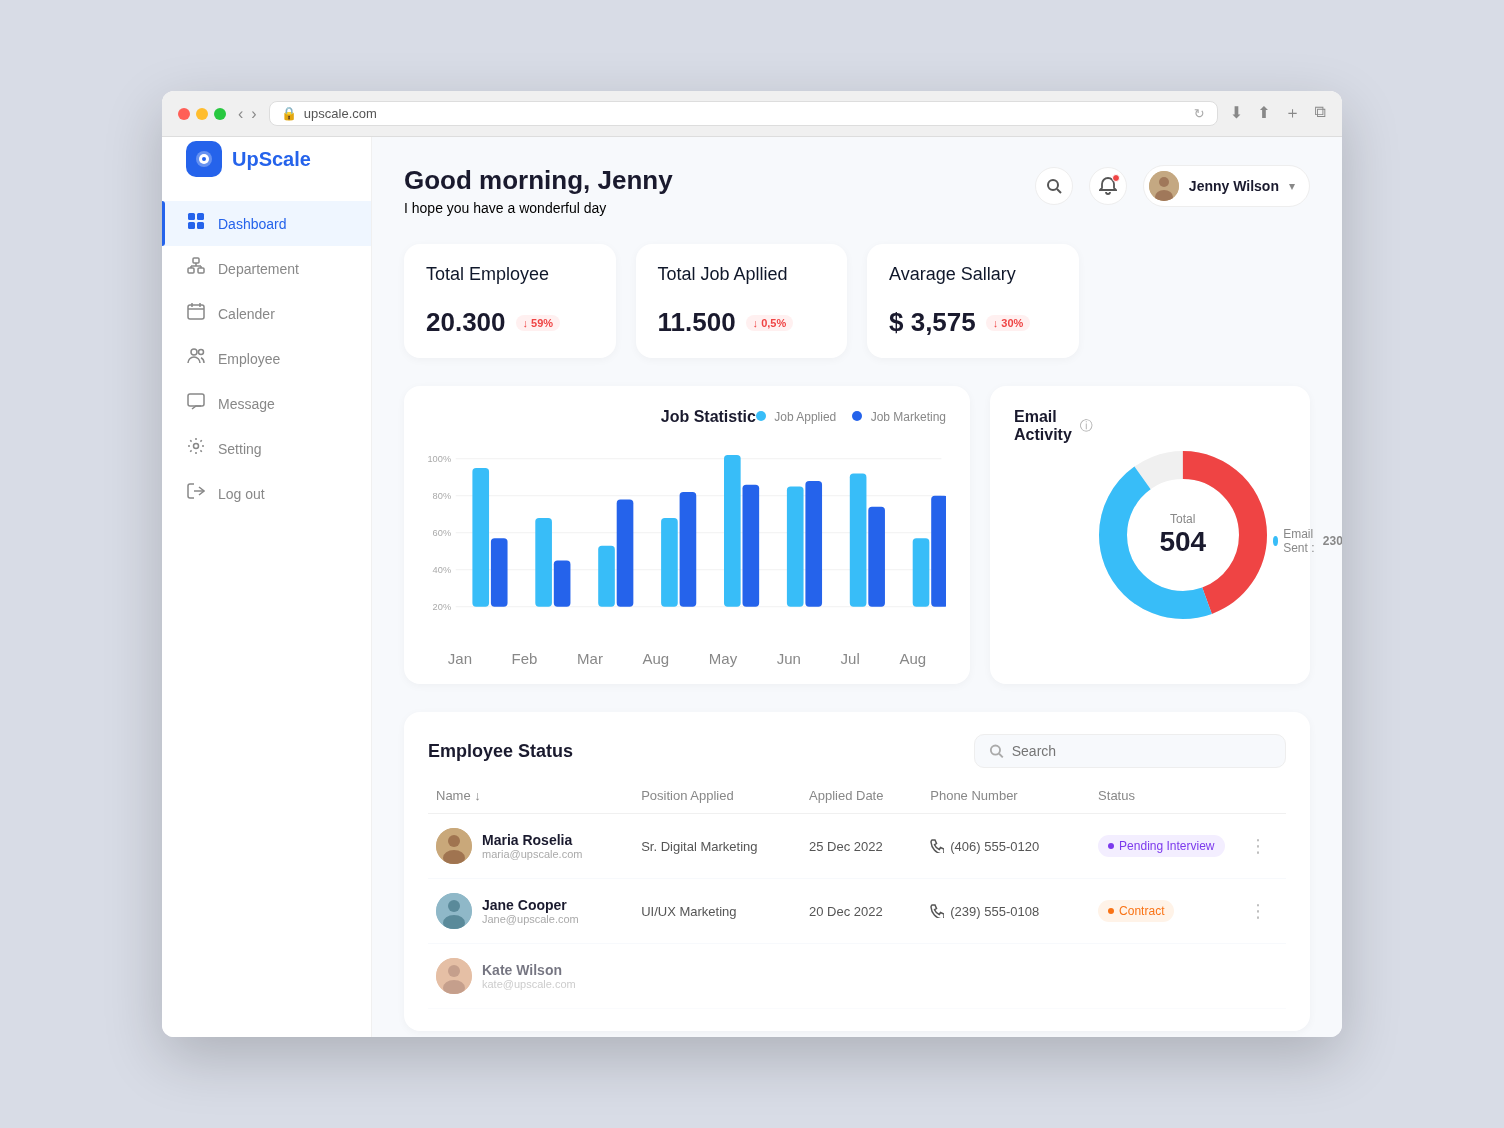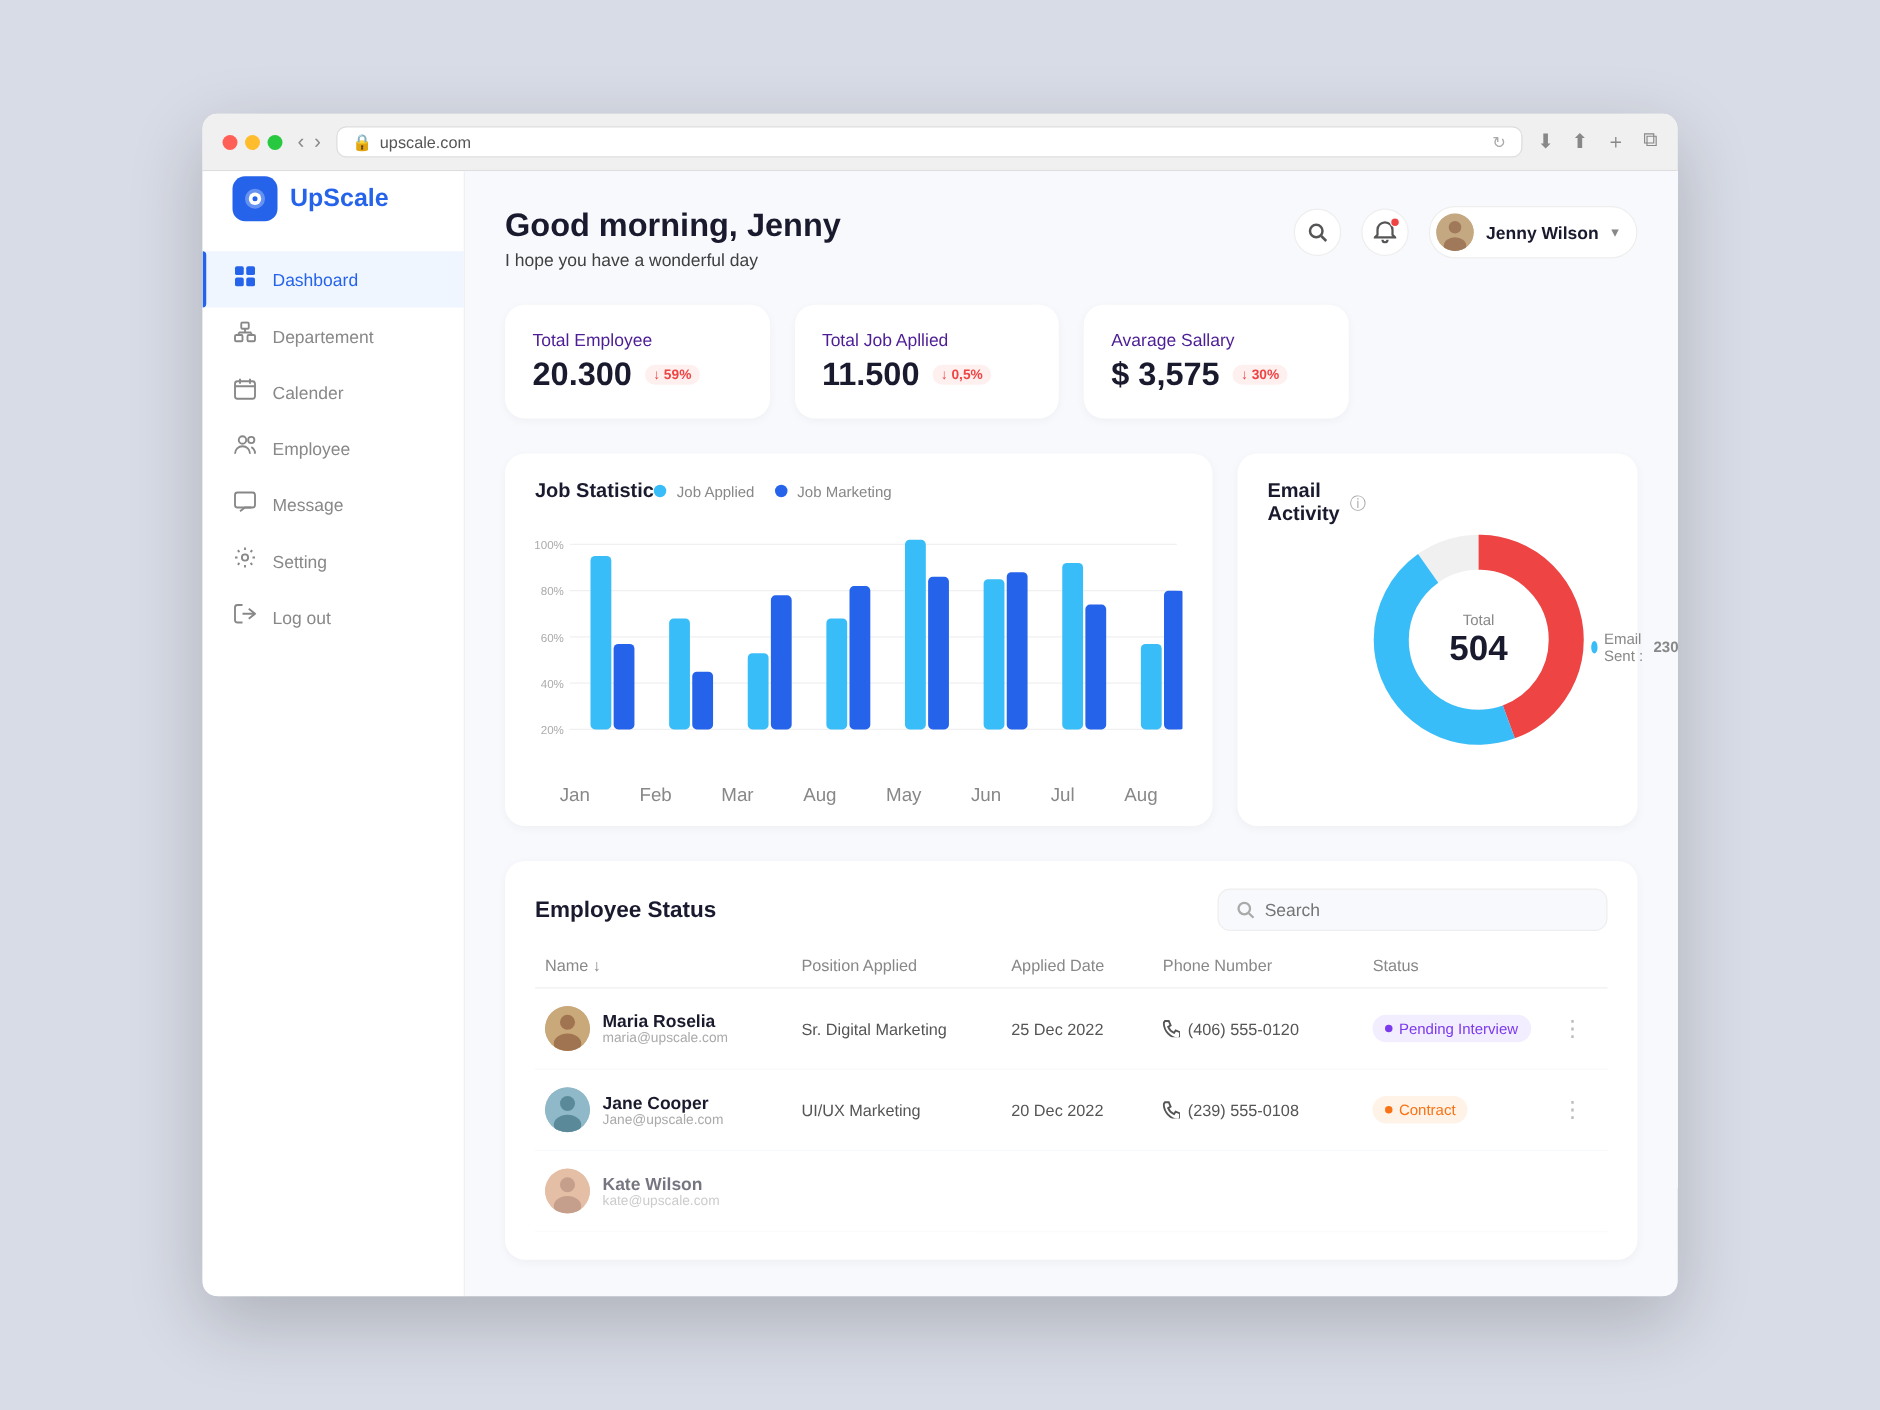--- a/index.html
+++ b/index.html
@@ -111,21 +111,21 @@
       overflow-y: auto;
       padding: 28px 32px;
     }
     .top-bar {
       display: flex;
       justify-content: space-between;
       align-items: flex-start;
       margin-bottom: 28px;
     }
     .greeting h1 { font-size: 26px; font-weight: 700; color: #1a1a2e; }
-    .greeting p { font-size: 14px; color: #404040; margin-top: 4px; }
+    .greeting p { font-size: 14px; color: #000000; margin-top: 4px; }
     .top-actions { display: flex; align-items: center; gap: 16px; }
     .search-btn {
       width: 38px; height: 38px;
       background: #fff;
       border-radius: 50%;
       display: flex; align-items: center; justify-content: center;
       cursor: pointer;
       border: 1px solid #eee;
       font-size: 16px; color: #555;
     }
@@ -170,21 +170,21 @@
       grid-template-columns: repeat(4, 1fr);
       gap: 20px;
       margin-bottom: 28px;
     }
     .stat-card {
       background: #fff;
       border-radius: 16px;
       padding: 20px 22px;
       box-shadow: 0 2px 8px rgba(0,0,0,0.04);
     }
-    .stat-label { font-size: 14px; color: #4c1d95; font-weight: 500; margin-bottom: 4px; }
+    .stat-label { font-size: 18px; color: #0f172a; font-weight: 500; margin-bottom: 22px; }
     .stat-value-row { display: flex; align-items: center; gap: 10px; }
     .stat-value { font-size: 26px; font-weight: 700; color: #1a1a2e; }
     .stat-badge {
       font-size: 11px;
       font-weight: 600;
       padding: 2px 7px;
       border-radius: 10px;
       display: flex; align-items: center; gap: 2px;
     }
     .badge-down { background: #fff0f0; color: #ef4444; }
@@ -197,21 +197,21 @@
       margin-bottom: 28px;
     }
     .chart-card {
       background: #fff;
       border-radius: 16px;
       padding: 22px 24px;
       box-shadow: 0 2px 8px rgba(0,0,0,0.04);
     }
     .chart-header {
       display: flex;
-      justify-content: flex-start;
+      justify-content: flex-end;
       align-items: center;
       margin-bottom: 16px;
     }
     .chart-title { font-size: 16px; font-weight: 700; color: #1a1a2e; }
     .chart-legend { display: flex; gap: 16px; font-size: 12px; color: #888; align-items: center; }
     .legend-dot { width: 10px; height: 10px; border-radius: 50%; display: inline-block; margin-right: 5px; }
 
     .bar-chart-area {
       position: relative;
       height: 220px;

